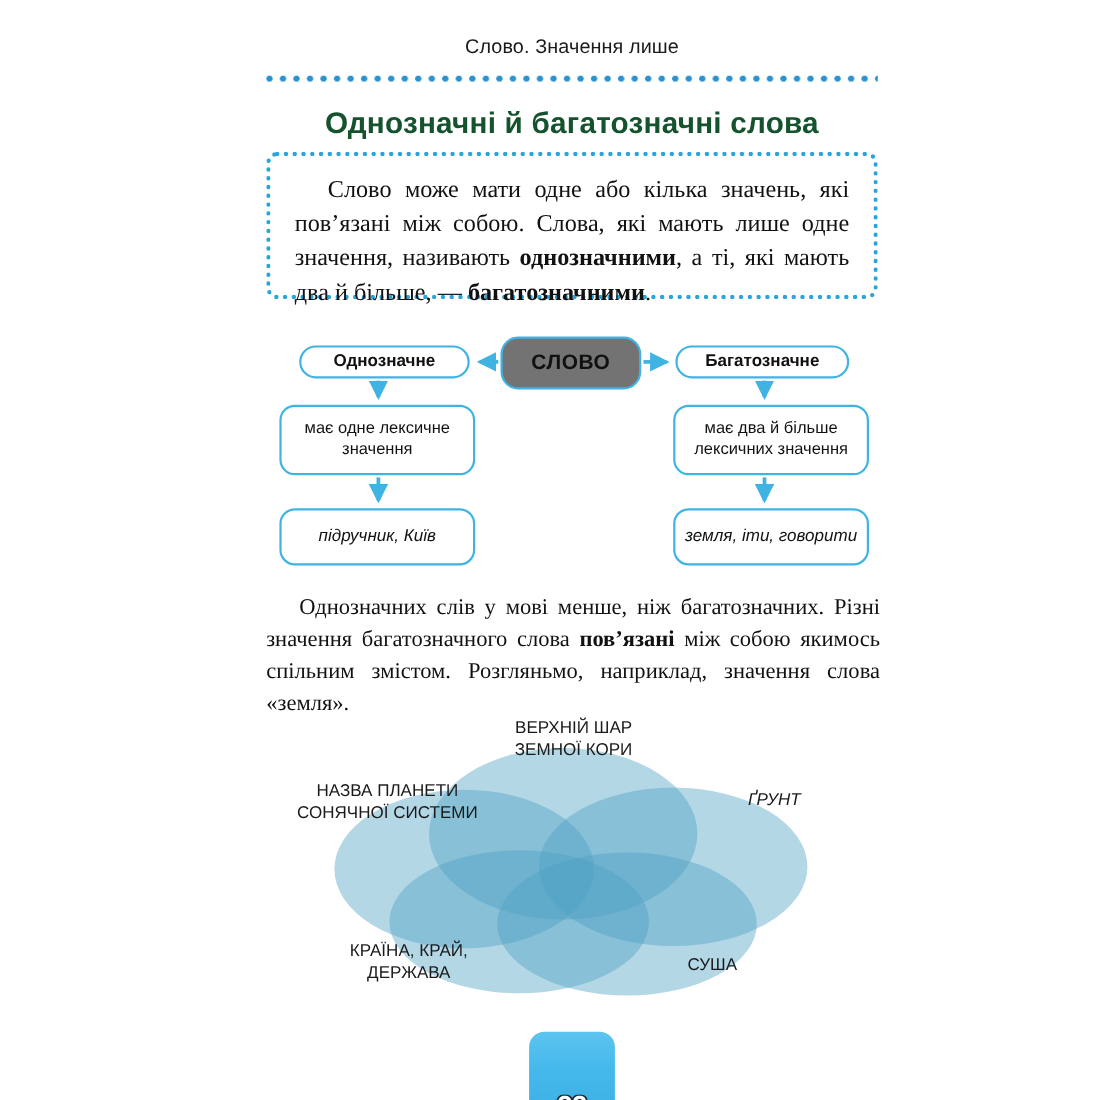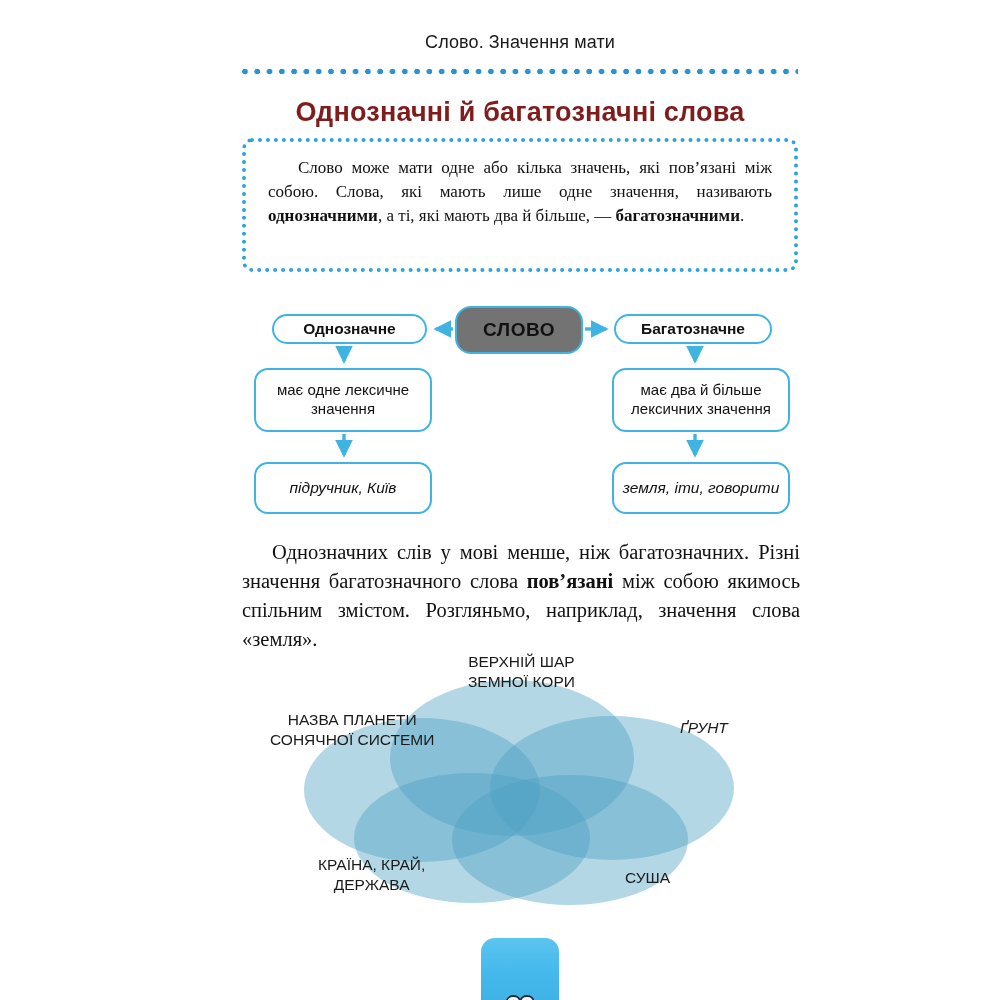--- a/index.html
+++ b/index.html
@@ -50,39 +50,39 @@
 
   
   .section-title {
     position: absolute;
     left: 240px;
     top: 97px;
     width: 560px;
     text-align: center;
     font-size: 27px;
     font-weight: bold;
-    color: #7f1d1d;
+    color: #14532d;
     letter-spacing: 0.2px;
   }
 
   
   .def-box {
     position: absolute;
     left: 242px;
     top: 138px;
     width: 556px;
     height: 134px;
     box-sizing: border-box;
     border: 4px dotted #2aa4db;
     border-radius: 10px;
     padding: 14px 22px 10px 22px;
   }
   .def-text {
     font-family: "Liberation Serif", serif;
-    font-size: 17px;
+    font-size: 22px;
     line-height: 1.42;
     color: #111111;
     text-align: justify;
     text-indent: 30px;
     hyphens: manual;
   }
   .def-text b { font-weight: bold; }
 
   
   .flow {
@@ -216,21 +216,21 @@
        1.6px 0     0 #1f2a33;
     letter-spacing: -0.5px;
     margin-top: 40px;
   }
 </style>
 </head>
 <body>
 
 <div class="page">
 
-  <div class="running-head">Слово. Значення мати</div>
+  <div class="running-head">Слово. Значення лише</div>
 
   <div class="dot-rule dot-rule-top"></div>
 
   <div class="section-title">Однозначні й багатозначні слова</div>
 
   <div class="def-box">
     <div class="def-text"><span>Слово може мати одне або кілька значень, які пов’язані між собою. Слова, які мають лише одне значення, називають </span><b>однозначними</b><span>, а ті, які мають два й більше, — </span><b>багатозначними</b><span>.</span></div>
   </div>
 
   <div class="flow">

